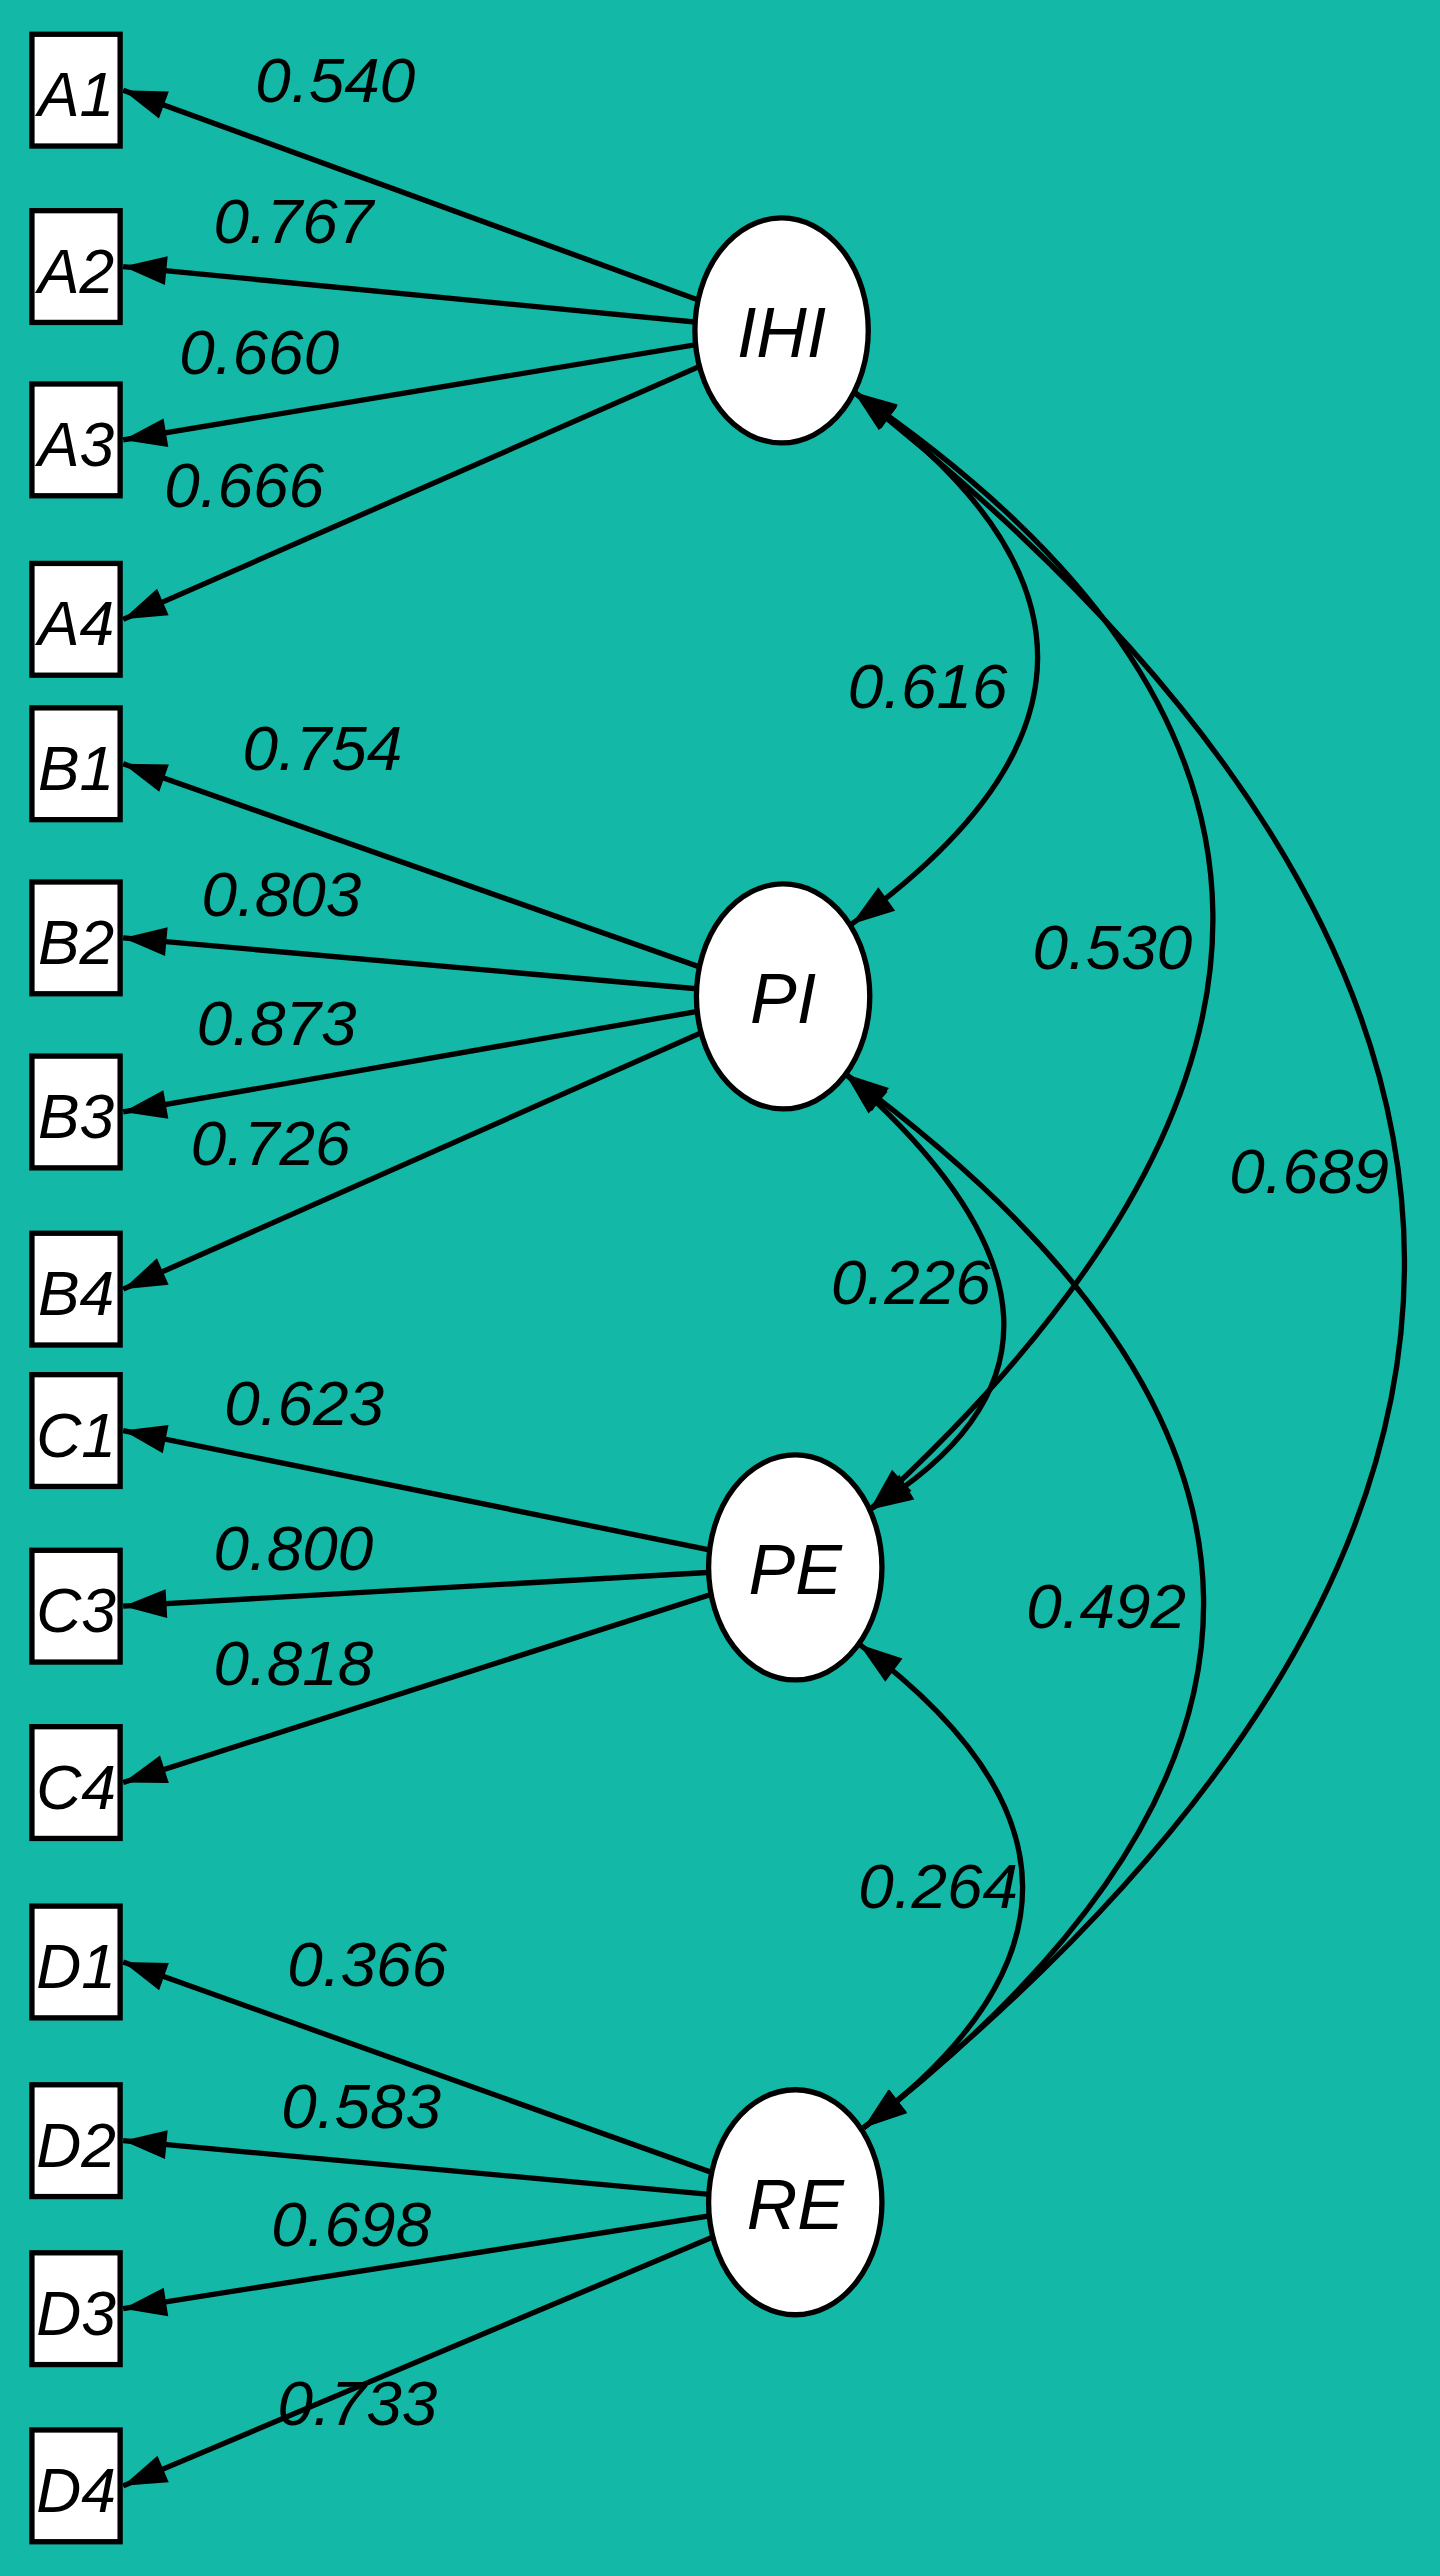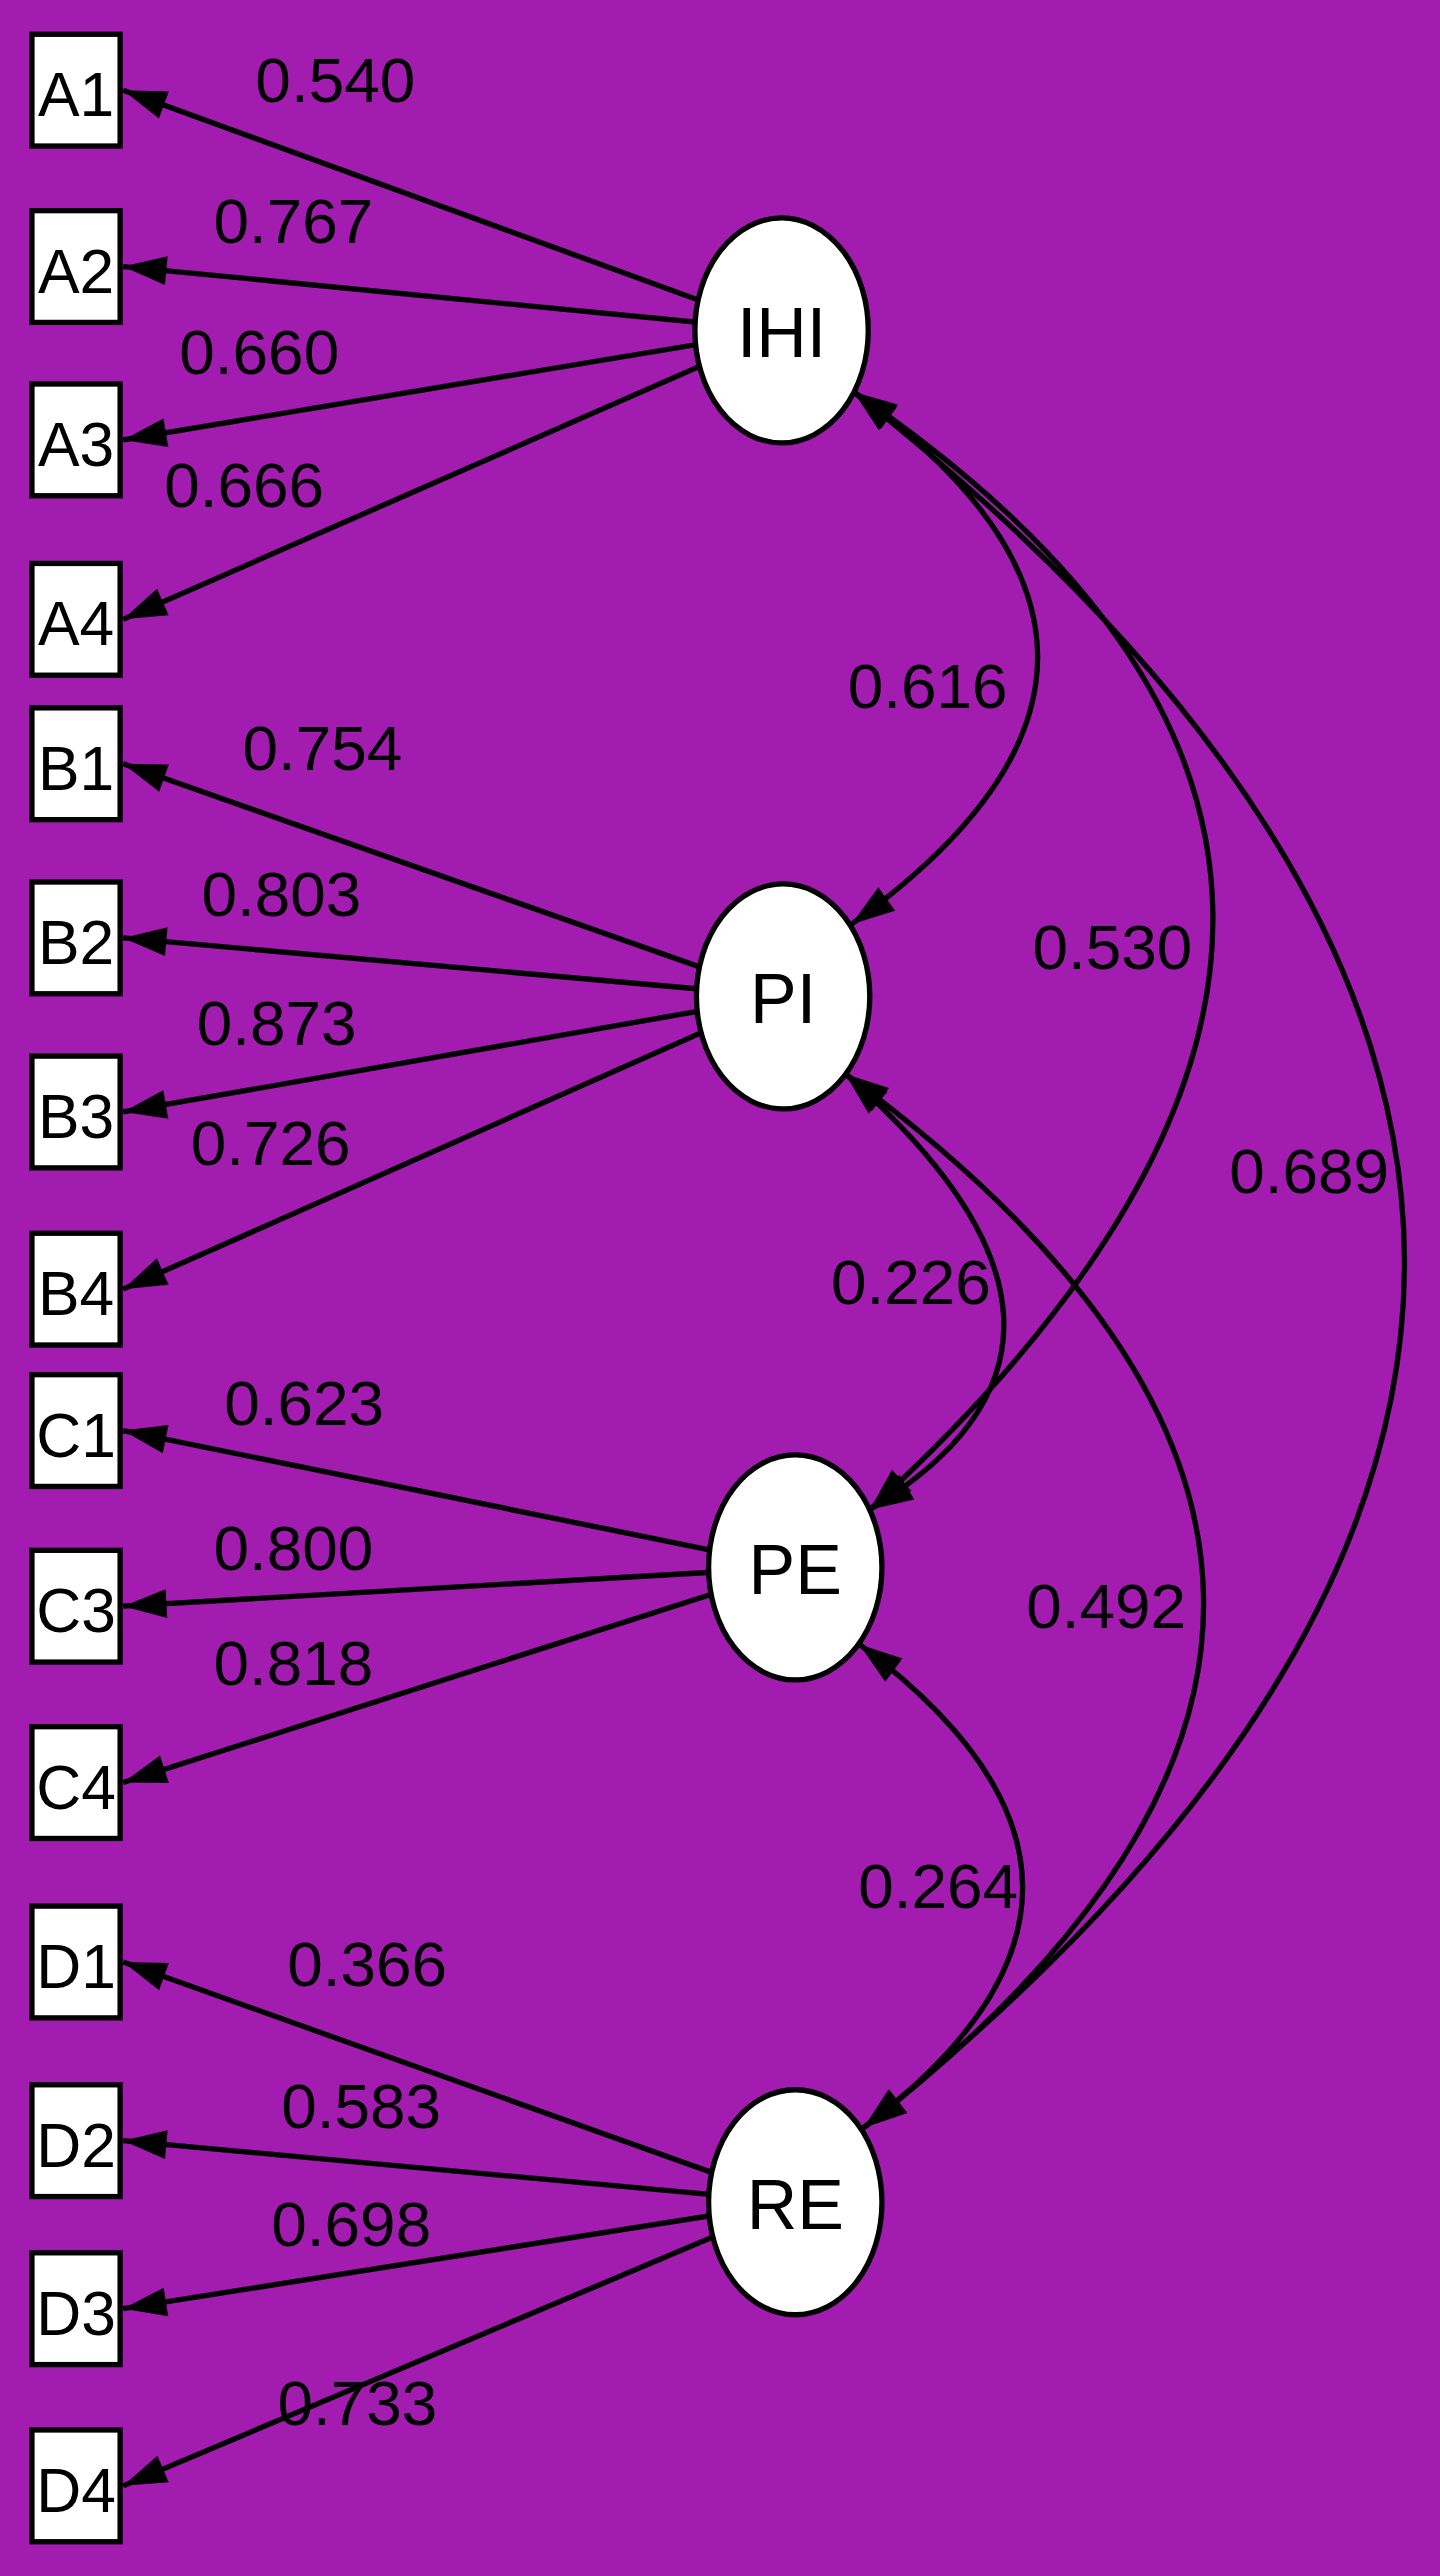--- a/index.html
+++ b/index.html
@@ -3,22 +3,23 @@
 <meta charset="utf-8">
 <style>
   html, body {
     margin: 0;
     padding: 0;
     background: #ffffff;
   }
   #canvas-wrap {
     width: 1440px;
     height: 2576px;
-    background: #a21caf;
+    background: #14b8a6;
     position: relative;
+    font-style: italic;
   }
   svg {
     display: block;
     font-family: "Liberation Sans", "DejaVu Sans", sans-serif;
   }
   .node-shape { fill: #ffffff; stroke: #000000; stroke-width: 7; }
   .edge { fill: none; stroke: #000000; stroke-width: 7; }
   .lbl { fill: #000000; }
   .latent-label { font-size: 92px; }
   .indicator-label { font-size: 82px; }

